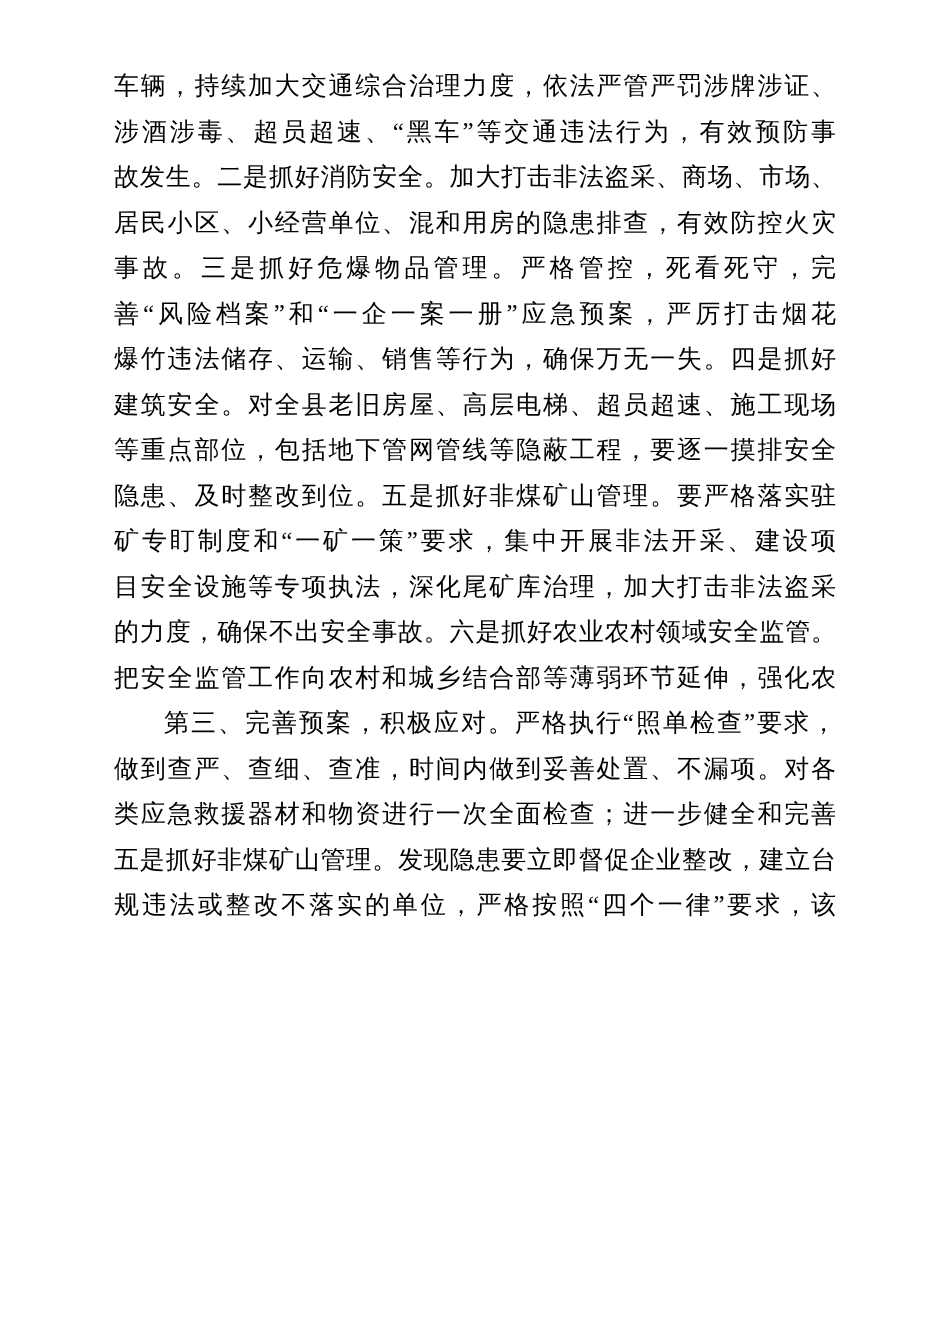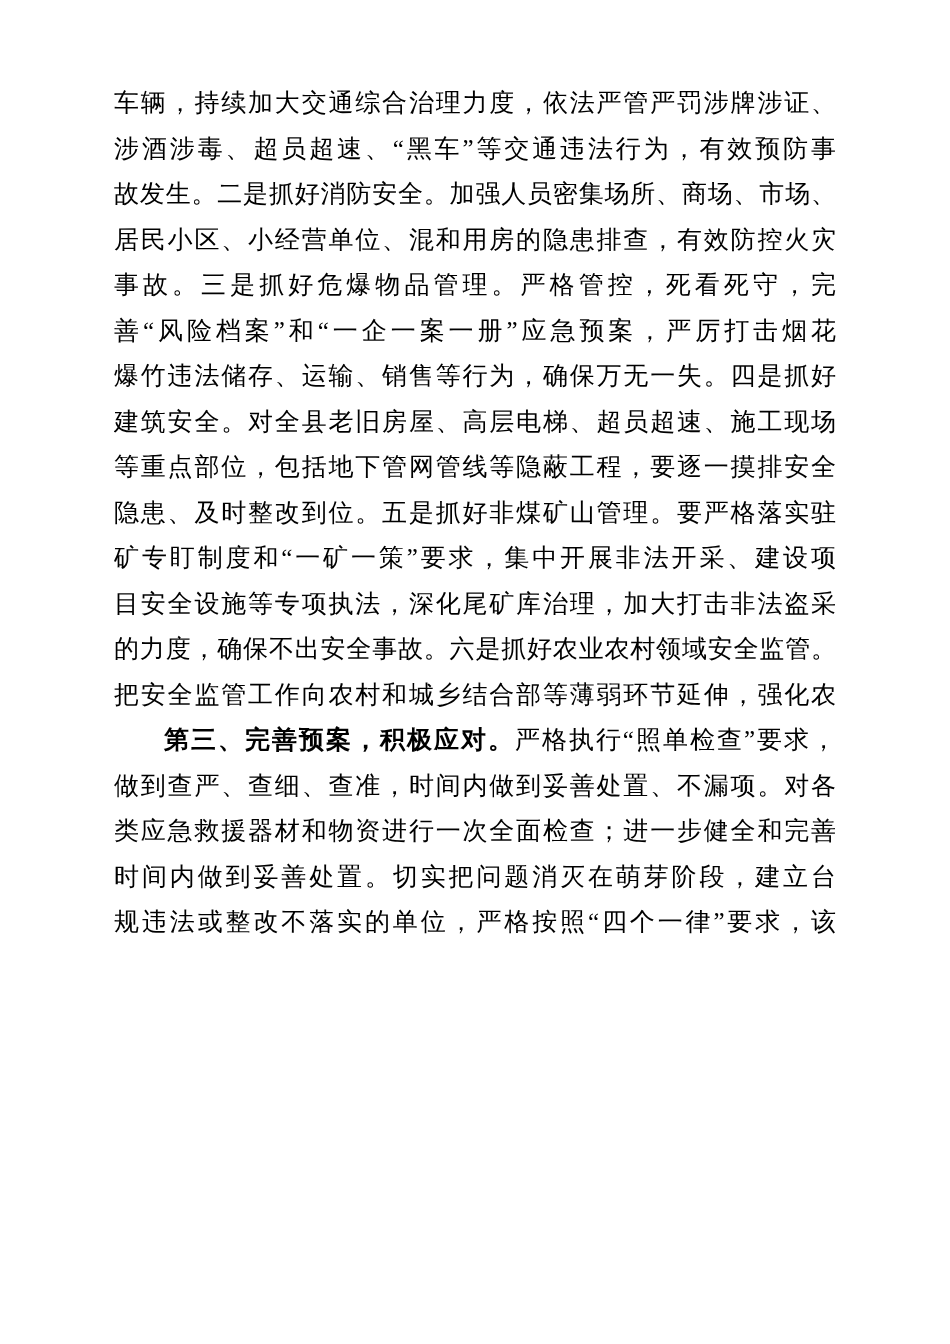--- a/index.html
+++ b/index.html
@@ -12,21 +12,21 @@
     height: 1344px;
     font-family: "Liberation Serif", serif;
     color: #000000;
     overflow: hidden;
   }
   .page {
     box-sizing: border-box;
     width: 950px;
     height: 1344px;
     background: #ffffff;
-    padding: 80px 114px 0 114px;
+    padding: 63px 114px 0 114px;
   }
   .para {
     margin: 0;
     padding: 0;
   }
   .line {
     font-size: 25px;
     line-height: 45.5px;
     text-align: justify;
     text-align-last: justify;
@@ -34,46 +34,46 @@
     white-space: nowrap;
   }
   .line.last {
     text-align: left;
     text-align-last: left;
   }
   .line.indent {
     text-indent: 50px;
   }
   .lead-bold {
-    font-weight: bold;
+    font-weight: normal;
   }
 </style>
 </head>
 <body>
 
 <div class="page">
 
   <div class="para">
     <div class="line">车辆，持续加大交通综合治理力度，依法严管严罚涉牌涉证、</div>
     <div class="line">涉酒涉毒、超员超速、“黑车”等交通违法行为，有效预防事</div>
-    <div class="line">故发生。二是抓好消防安全。加强人员密集场所、商场、市场、</div>
+    <div class="line">故发生。二是抓好消防安全。加大打击非法盗采、商场、市场、</div>
     <div class="line">居民小区、小经营单位、混和用房的隐患排查，有效防控火灾</div>
     <div class="line">事故。三是抓好危爆物品管理。严格管控，死看死守，完</div>
     <div class="line">善“风险档案”和“一企一案一册”应急预案，严厉打击烟花</div>
     <div class="line">爆竹违法储存、运输、销售等行为，确保万无一失。四是抓好</div>
     <div class="line">建筑安全。对全县老旧房屋、高层电梯、超员超速、施工现场</div>
     <div class="line">等重点部位，包括地下管网管线等隐蔽工程，要逐一摸排安全</div>
     <div class="line">隐患、及时整改到位。五是抓好非煤矿山管理。要严格落实驻</div>
     <div class="line">矿专盯制度和“一矿一策”要求，集中开展非法开采、建设项</div>
     <div class="line">目安全设施等专项执法，深化尾矿库治理，加大打击非法盗采</div>
     <div class="line">的力度，确保不出安全事故。六是抓好农业农村领域安全监管。</div>
     <div class="line">把安全监管工作向农村和城乡结合部等薄弱环节延伸，强化农</div>
   </div>
 
   <div class="para">
     <div class="line indent"><span class="lead-bold">第三、完善预案，积极应对。</span><span>严格执行“照单检查”要求，</span></div>
     <div class="line">做到查严、查细、查准，时间内做到妥善处置、不漏项。对各</div>
     <div class="line">类应急救援器材和物资进行一次全面检查；进一步健全和完善</div>
-    <div class="line">时间内做到妥善处置。切实把问题消灭在萌芽阶段，建立台</div>
+    <div class="line">五是抓好非煤矿山管理。发现隐患要立即督促企业整改，建立台</div>
     <div class="line">规违法或整改不落实的单位，严格按照“四个一律”要求，该</div>
   </div>
 
 </div>
 
 </body></html>

